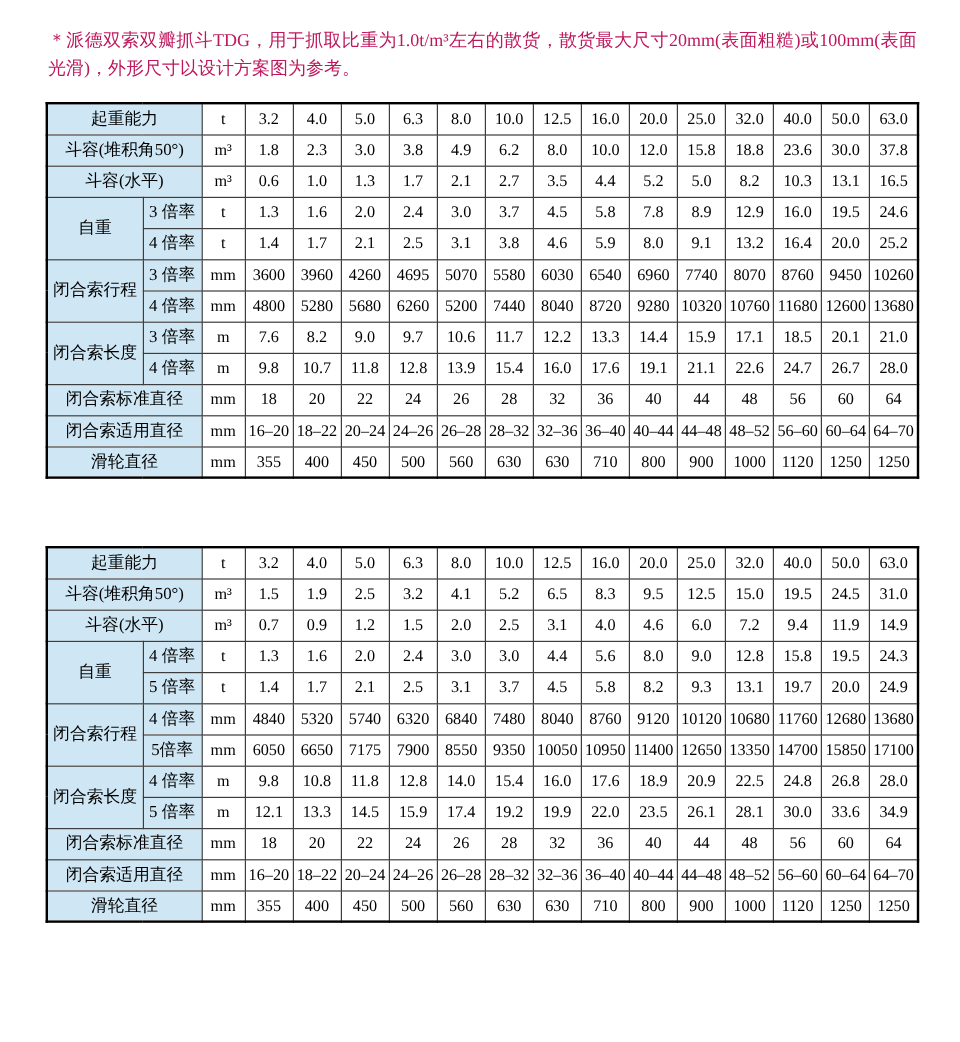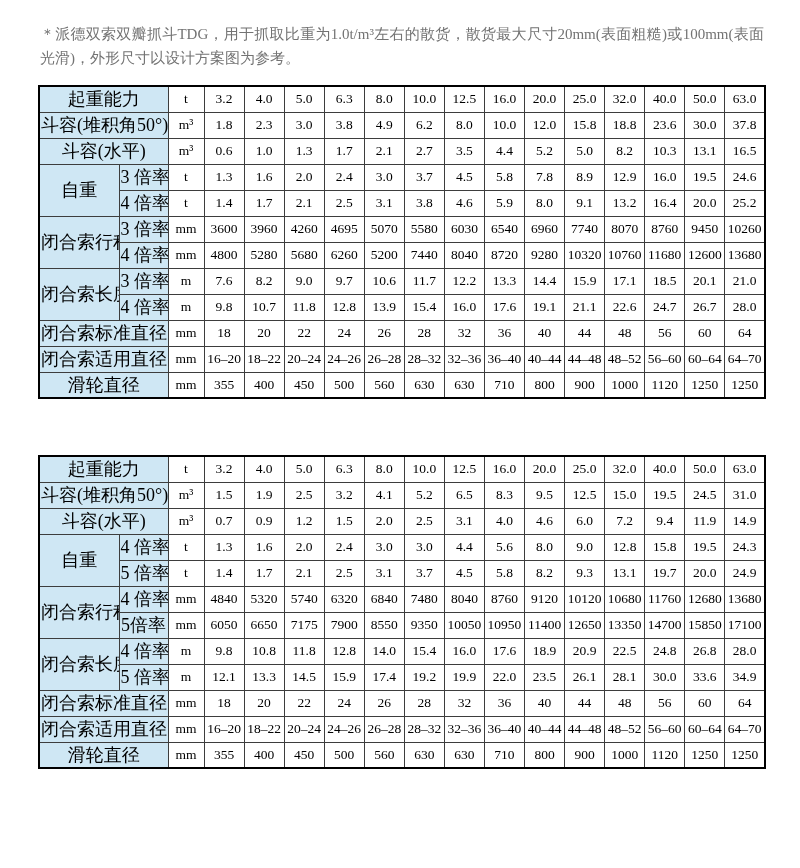--- a/index.html
+++ b/index.html
@@ -15,21 +15,21 @@
     padding: 22px 34px 20px 38px;
     overflow: hidden;
   }
   .section-2 { margin-top: 56px; }
   .intro {
     margin: 0 0 15px 2px;
     width: 724px;
     font-size: 15px;
     line-height: 24px;
     text-align: justify;
-    color: #737373;
+    color: #be185d;
   }
   table.spec-table {
     border-collapse: collapse;
     table-layout: fixed;
     width: 728px;
     border: 2px solid #000000;
     font-size: 14px;
   }
   table.spec-table td, table.spec-table th {
     border: 1px solid #3d3d3d;
@@ -38,21 +38,21 @@
     text-align: center;
     vertical-align: middle;
     font-weight: normal;
     white-space: nowrap;
     overflow: hidden;
     font-size: 13.5px;
     background: #ffffff;
   }
   table.spec-table th.lbl {
     background: #cfe7f4;
-    font-size: 18px;
+    font-size: 14px;
   }
 </style>
 </head>
 <body>
 
 <div class="page">
 
   <section class="section-1">
     <p class="intro">＊派德双索双瓣抓斗TDG，用于抓取比重为1.0t/m³左右的散货，散货最大尺寸20mm(表面粗糙)或100mm(表面光滑)，外形尺寸以设计方案图为参考。</p>
     <table class="spec-table">

